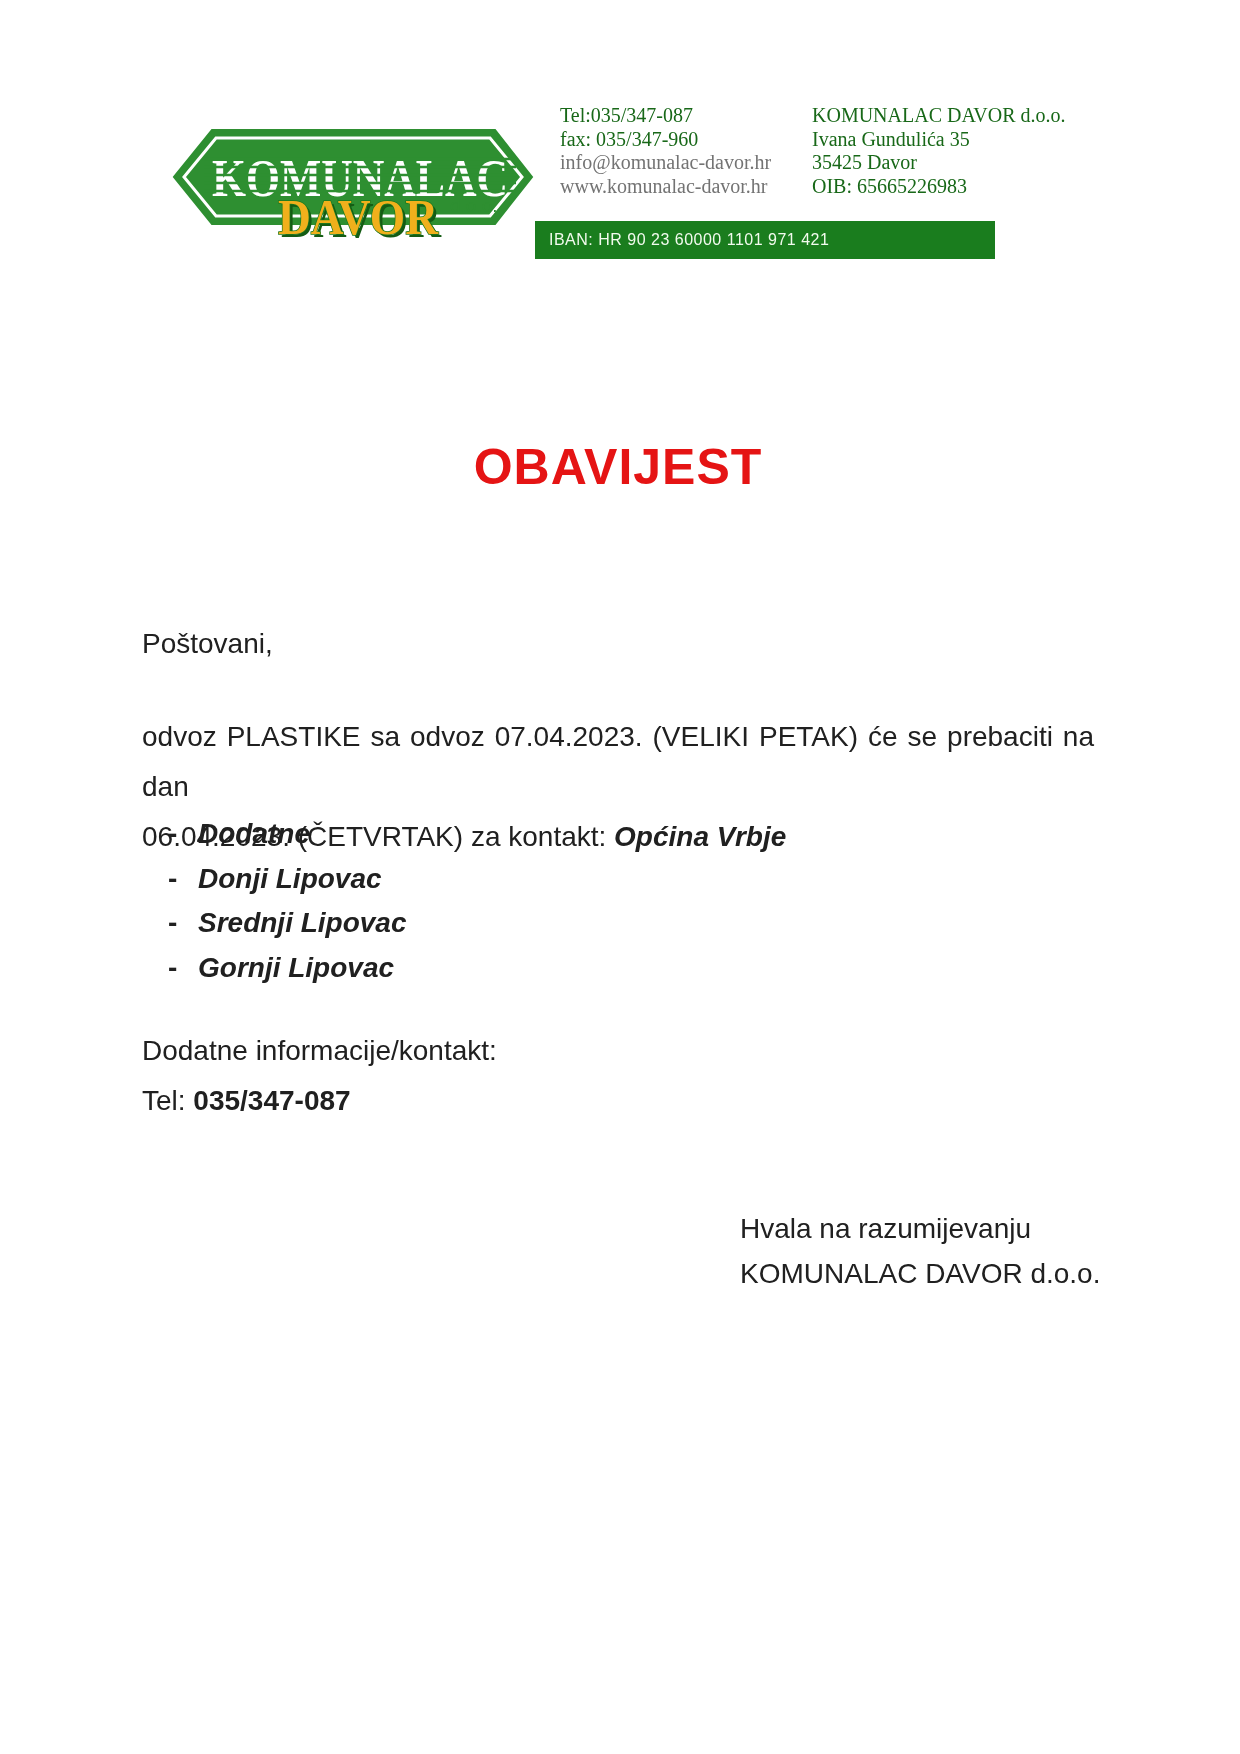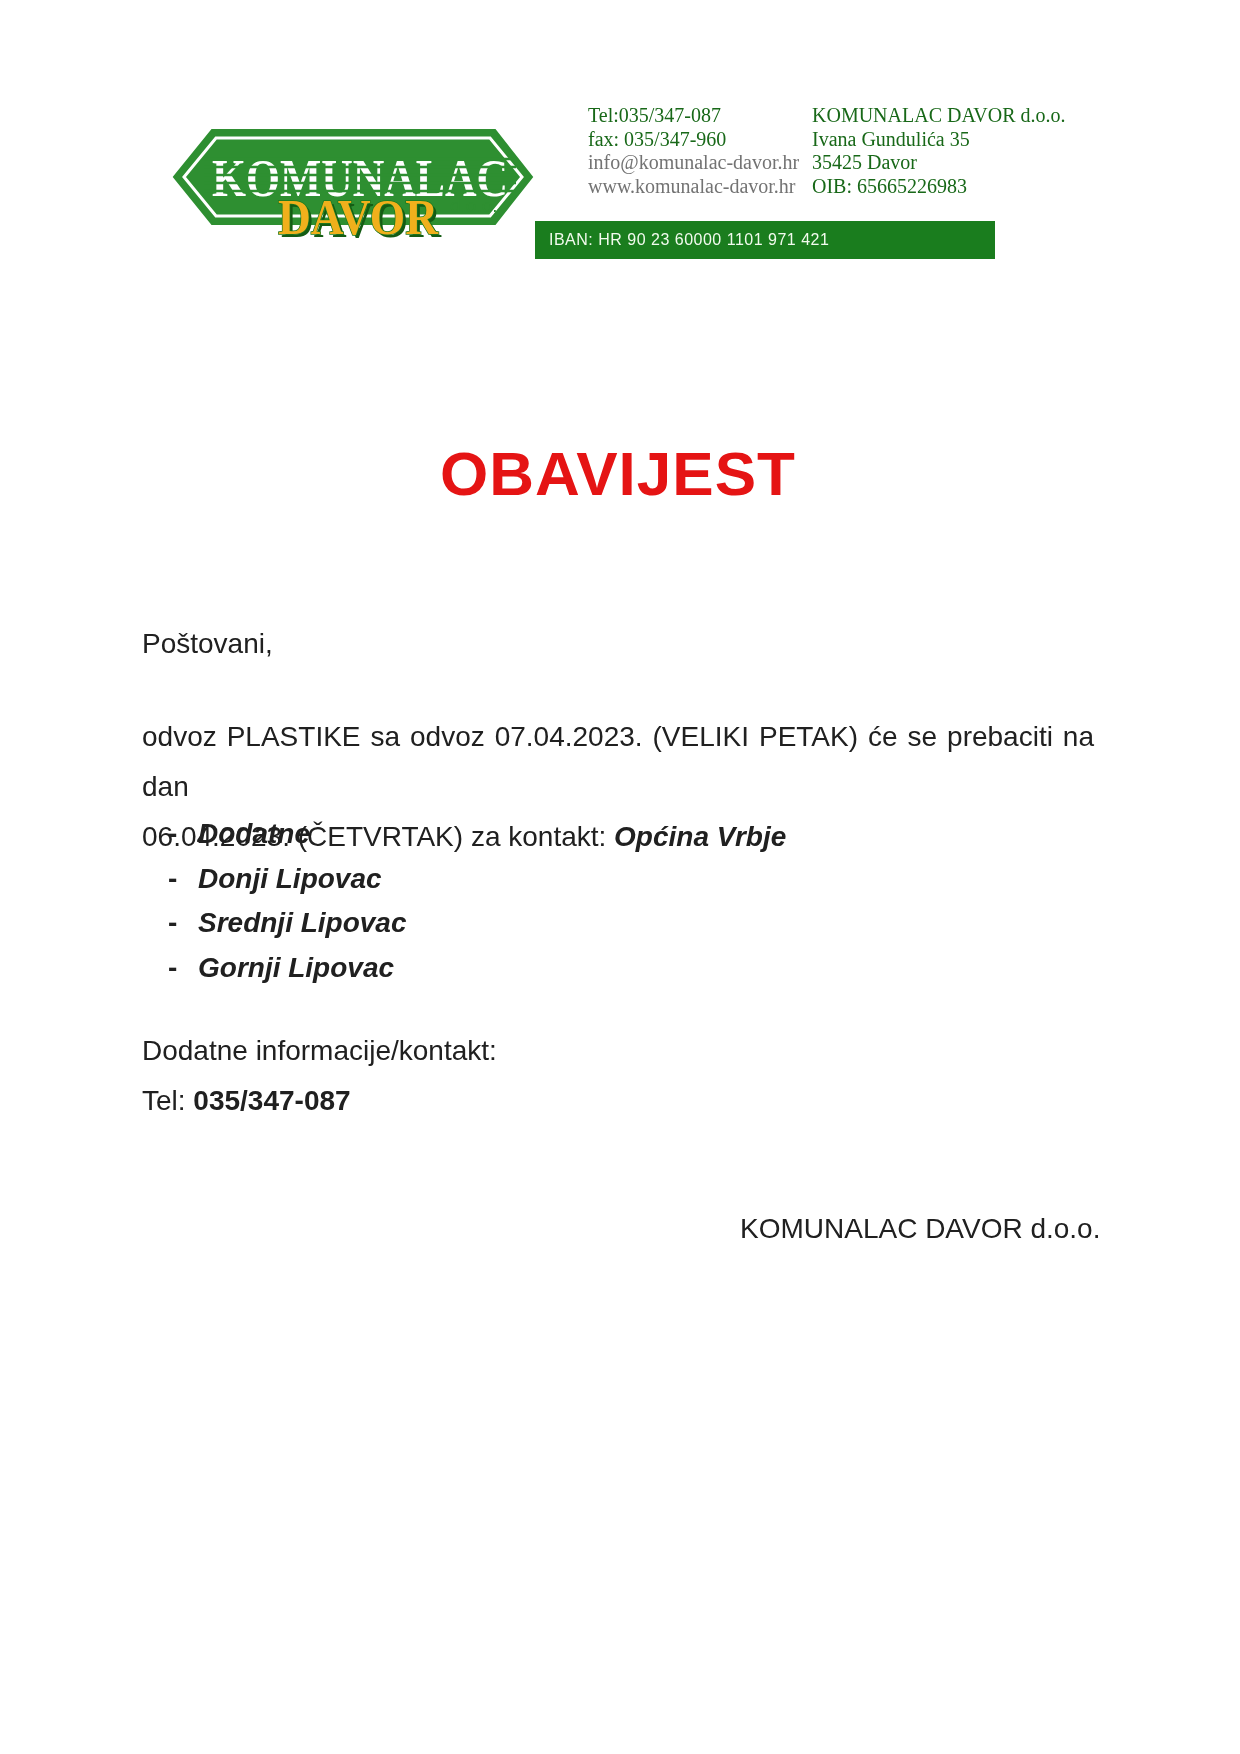--- a/index.html
+++ b/index.html
@@ -9,40 +9,40 @@
     background:#ffffff;
     font-family:"Liberation Sans",sans-serif;
     color:#202020;
     overflow:hidden;
   }
   
   .logo-svg{position:absolute;left:168px;top:112px;width:370px;height:140px;}
   .contact-left{
     position:absolute;left:560px;top:104px;
     font-family:"Liberation Serif",serif;
-    font-size:20px;line-height:23.5px;color:#186818;margin-left:28px;
+    font-size:20px;line-height:23.5px;color:#186818;
   }
   .contact-right{
     position:absolute;left:812px;top:104px;
     font-family:"Liberation Serif",serif;
     font-size:20px;line-height:23.5px;color:#186818;
   }
   .contact-left a, .link-line{color:#737373;cursor:pointer;}
   .iban-bar{
     position:absolute;left:535px;top:221px;width:460px;height:38px;
     background:#1a7d1e;color:#f2fbee;
     font-size:16px;line-height:38px;
     padding-left:14px;box-sizing:border-box;
     letter-spacing:0.5px;
   }
   
   .doc-title{
     position:absolute;left:142px;top:438px;width:952px;
     text-align:center;
-    font-size:62px;font-weight:bold;letter-spacing:1px;
+    font-size:50px;font-weight:bold;letter-spacing:1px;
     color:#e51414;
   }
   .salutation{position:absolute;left:0;top:628px;font-size:28px;}
   .para{position:absolute;left:0;top:712px;width:952px;font-size:28px;line-height:50px;}
   .para-line1{text-align:justify;text-align-last:justify;}
   .para b{font-weight:normal;}
   .place-list{position:absolute;left:0;top:812px;width:952px;font-size:28px;}
   .place-item{position:relative;padding-left:56px;line-height:44.5px;font-weight:bold;font-style:italic;}
   .place-item .dash{position:absolute;left:26px;font-weight:bold;font-style:normal;}
   .info-block{position:absolute;left:0;top:1026px;font-size:28px;line-height:50px;}
@@ -107,16 +107,17 @@
     <div class="place-item"><span class="dash">-</span><span>Srednji Lipovac</span></div>
     <div class="place-item"><span class="dash">-</span><span>Gornji Lipovac</span></div>
   </div>
 
   <div class="info-block" style="left:142px;">
     <div>Dodatne informacije/kontakt:</div>
     <div><span>Tel: </span><span class="bold">035/347-087</span></div>
   </div>
 
   <div class="closing">
+    <div>Hvala na razumijevanju</div>
     <div>KOMUNALAC DAVOR d.o.o.</div>
   </div>
 
 </div>
 
 </body></html>

